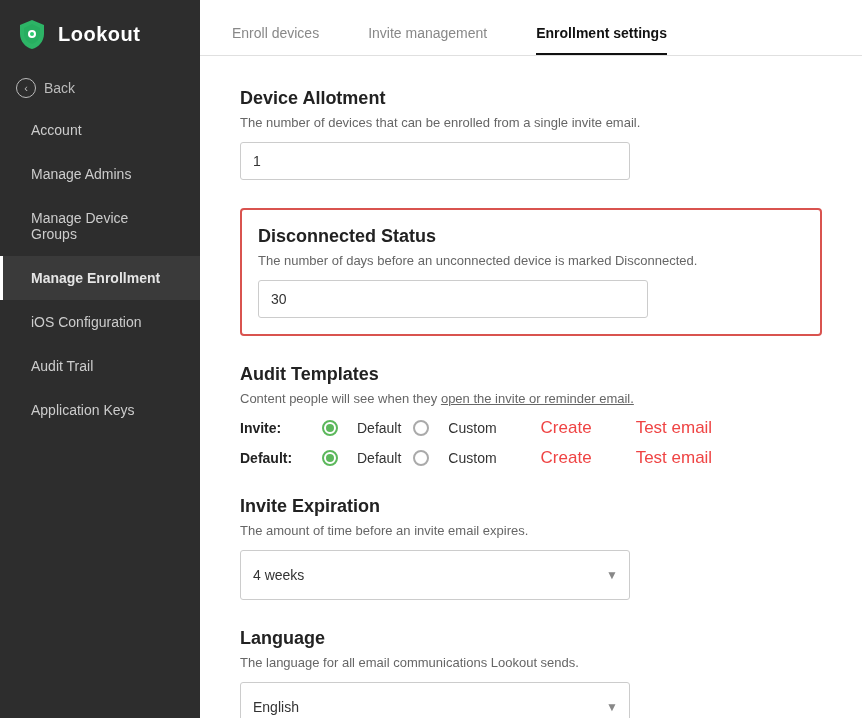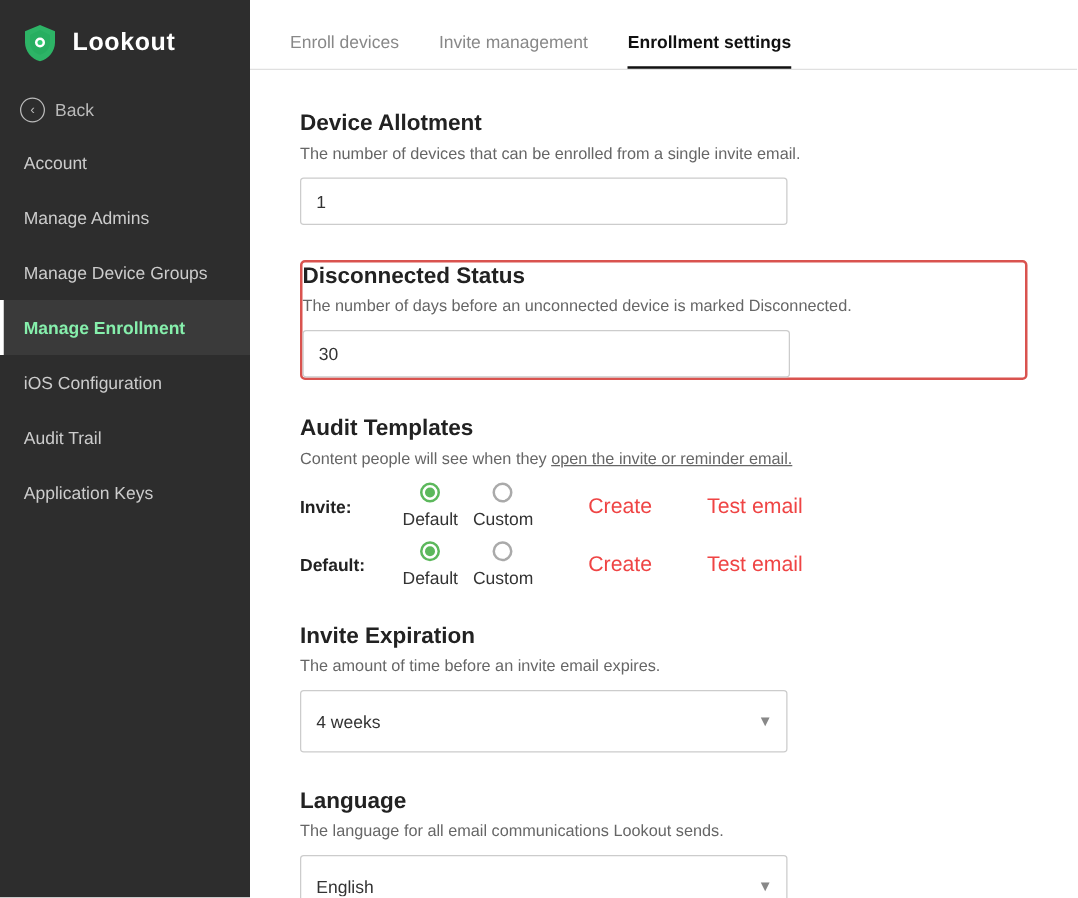--- a/index.html
+++ b/index.html
@@ -47,50 +47,50 @@
       border-radius: 50%;
       display: flex; align-items: center; justify-content: center;
       font-size: 11px;
     }
     .sidebar-nav {
       display: flex;
       flex-direction: column;
       flex: 1;
     }
     .nav-item {
-      padding: 14px 16px;
+      padding: 14px 28px;
       font-size: 14px;
       color: #ccc;
       cursor: pointer;
       border-left: 3px solid transparent;
     }
     .nav-item.active {
       background: #3a3a3a;
-      color: #86efac;
+      color: #e5e5e5;
       font-weight: 600;
       border-left: 3px solid #fff;
     }
 
     
     .main {
       flex: 1;
       display: flex;
       flex-direction: column;
       height: 100%;
       overflow: hidden;
       background: #fff;
     }
 
     
     .tab-bar {
       display: flex;
       align-items: flex-end;
       padding: 0 32px;
       border-bottom: 1px solid #e0e0e0;
-      gap: 32px;
+      gap: 49px;
       height: 56px;
     }
     .tab {
       font-size: 14px;
       color: #888;
       cursor: pointer;
       padding-bottom: 12px;
       border-bottom: 2px solid transparent;
       white-space: nowrap;
     }
@@ -132,20 +132,21 @@
       padding: 0 12px;
       font-size: 14px;
       color: #333;
       outline: none;
     }
 
     
     .section-highlighted {
       border: 2px solid #d9534f;
       border-radius: 4px;
+      padding: 16px;
       margin-bottom: 28px;
     }
     .section-highlighted .section-title { margin-bottom: 6px; }
     .section-highlighted .section-desc { margin-bottom: 12px; }
 
     
     .email-row {
       display: flex;
       align-items: center;
       gap: 12px;
@@ -154,24 +155,23 @@
       color: #333;
     }
     .email-row-label {
       font-weight: 700;
       width: 70px;
       color: #222;
     }
     .radio-option {
       display: flex;
       align-items: center;
-      gap: 5px;
-      cursor: pointer;
-      font-size: 14px;
-      flex-direction: column;
+      gap: 19px;
+      cursor: pointer;
+      font-size: 14px;
     }
     
     .radio-dot {
       width: 16px;
       height: 16px;
       border-radius: 50%;
       border: 2px solid #aaa;
       display: flex; align-items: center; justify-content: center;
       background: #fff;
     }

